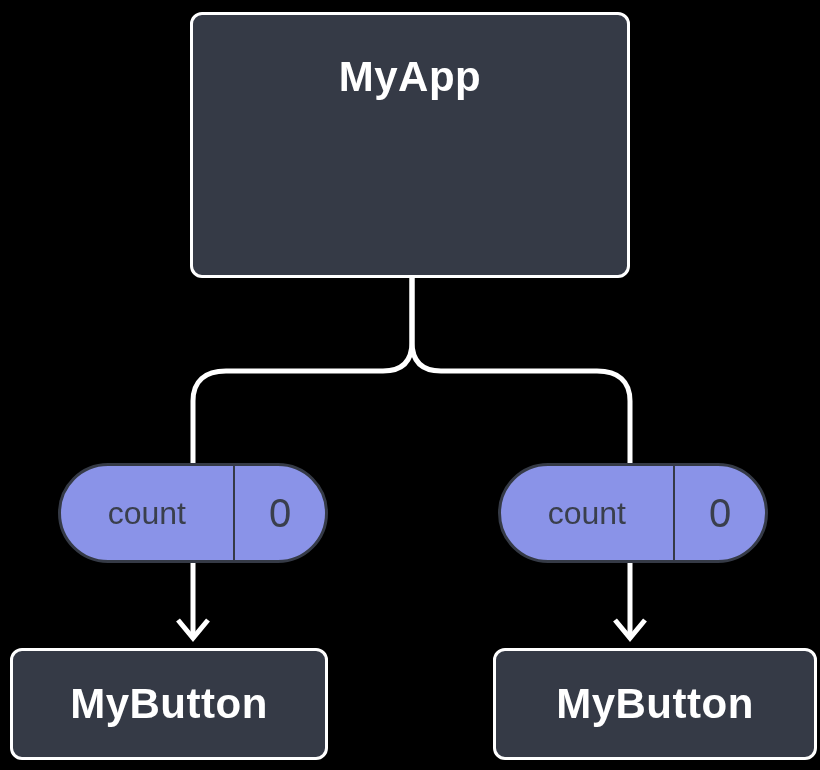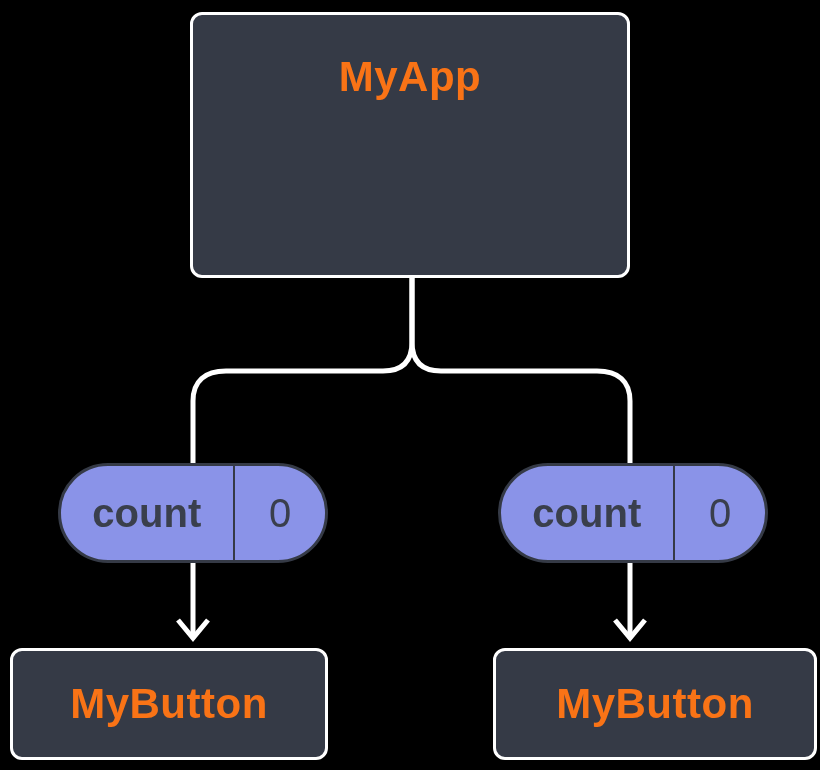--- a/index.html
+++ b/index.html
@@ -22,21 +22,21 @@
     position: absolute;
     background: #353a46;
     border: 3px solid #ffffff;
     border-radius: 12px;
     box-sizing: border-box;
   }
   .node-root { left: 190px; top: 12px; width: 440px; height: 266px; }
   .node-leaf-left  { left: 10px;  top: 648px; width: 318px; height: 112px; display:flex; align-items:center; justify-content:center; }
   .node-leaf-right { left: 493px; top: 648px; width: 324px; height: 112px; display:flex; align-items:center; justify-content:center; }
   .node-title {
-    color: #f97316;
+    color: #ffffff;
     font-size: 42px;
     font-weight: 600;
     letter-spacing: 0.5px;
     text-align: center;
   }
   .root-title {
     position: absolute;
     left: 0; right: 0;
     top: 32px;
     height: 60px;
@@ -63,22 +63,21 @@
     background: #8a93e8;
     color: #3a3f4c;
   }
   .pill-filled-left  { left: 58px; }
   .pill-filled-right { left: 498px; }
   .pill-name {
     flex: 0 0 65%;
     display: flex;
     align-items: center;
     justify-content: center;
-    font-size: 40px;
-    font-weight: bold;
+    font-size: 32px;
   }
   .pill-divider { flex: 0 0 2.5px; }
   .pill-outline .pill-divider { background: #8791e5; }
   .pill-filled  .pill-divider { background: #353a46; }
   .pill-value {
     flex: 1 1 auto;
     display: flex;
     align-items: center;
     justify-content: center;
     font-size: 40px;

